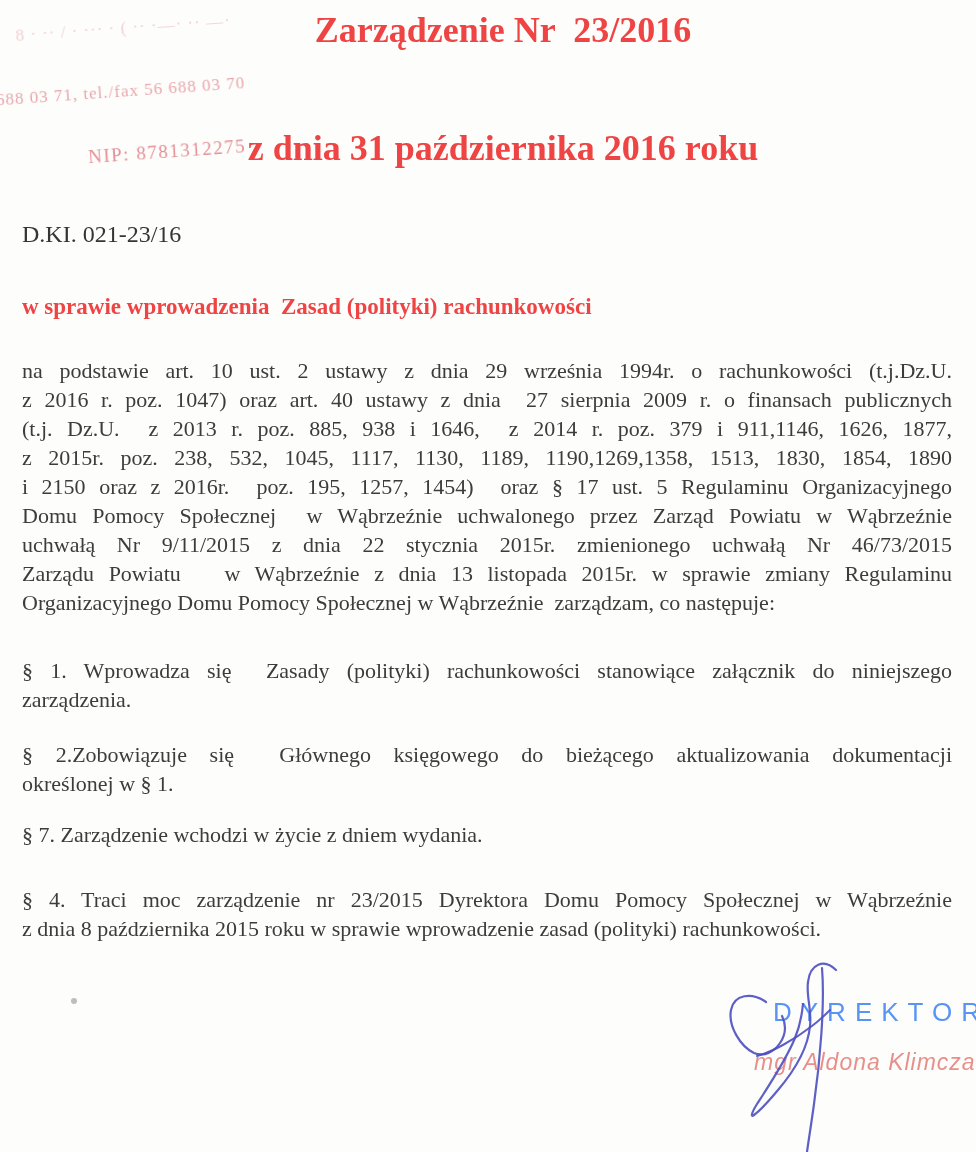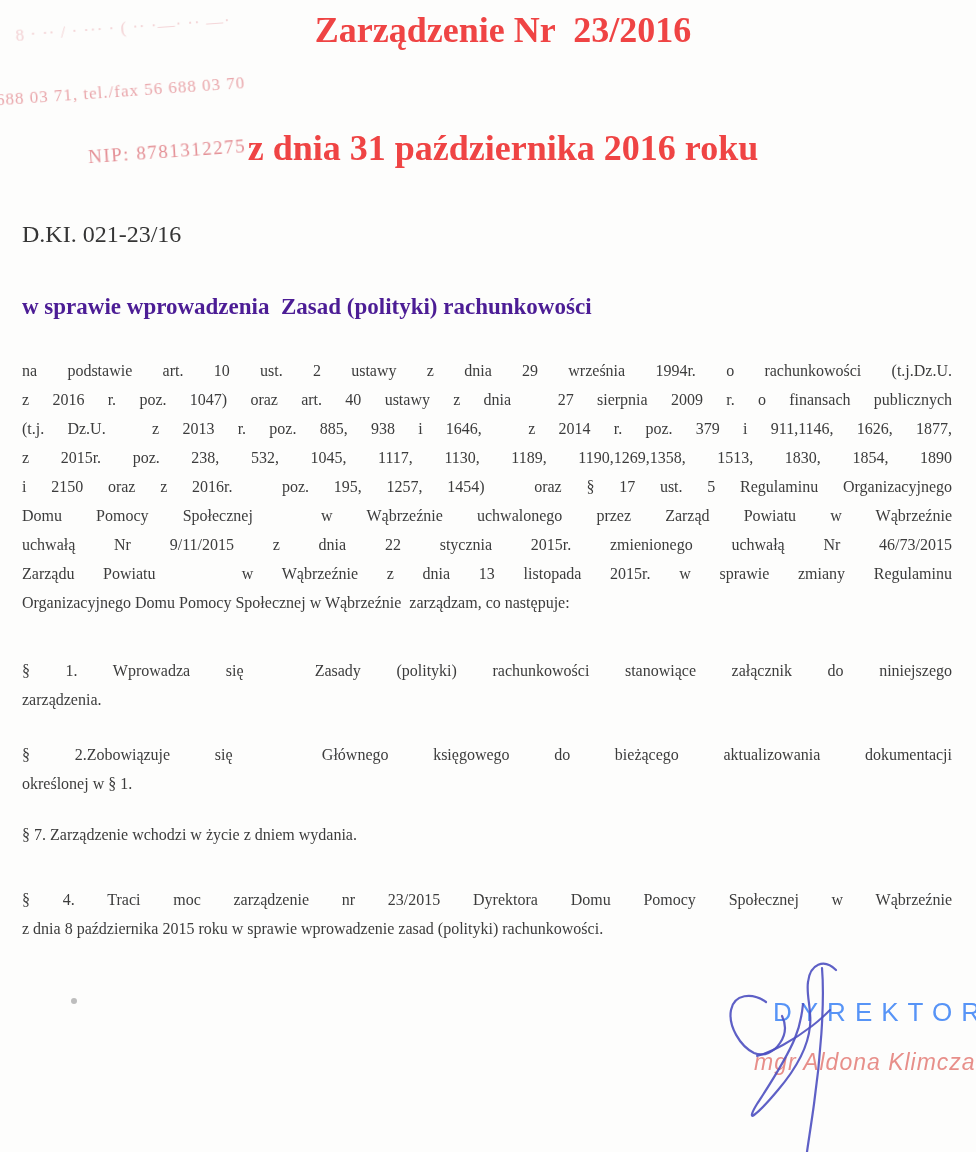--- a/index.html
+++ b/index.html
@@ -32,26 +32,26 @@
   }
   .title1{top:14px;}
   .title2{top:74px;}
   .title3{top:132px;}
   .ref{
     position:absolute;left:22px;top:221px;
     font-size:24px;color:#353535;white-space:pre;
   }
   .subject{
     position:absolute;left:22px;top:294px;
-    font-size:23px;font-weight:bold;color:#4c1d95;white-space:pre;
+    font-size:23px;font-weight:bold;color:#ef4444;white-space:pre;
   }
   
   .flow{
     position:absolute;left:22px;width:930px;
-    font-size:16px;line-height:29px;color:#3c3c3c;
+    font-size:22px;line-height:29px;color:#3c3c3c;
   }
   .flow .line{white-space:pre-wrap;min-height:29px;overflow:hidden;}
   .flow .jl{text-align:justify;text-align-last:justify;}
   .legal{top:356px;}
   .sec1{top:648px;margin-top:8px;}
   .sec2{top:740px;}
   .sec3{top:820px;}
   .sec4{top:885px;}
   
   .role-stamp{

